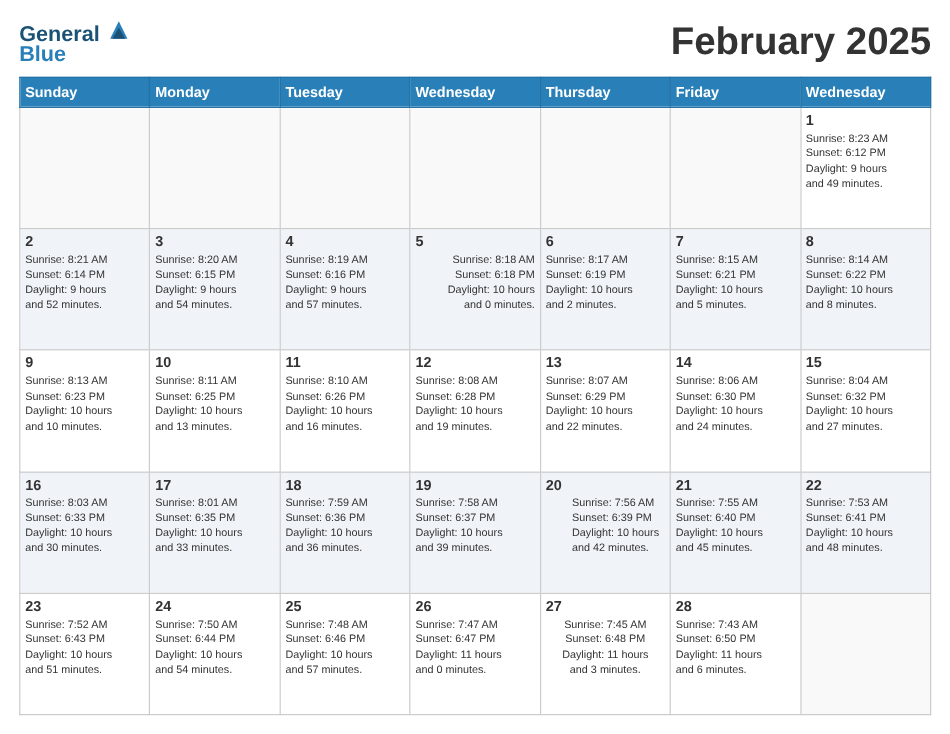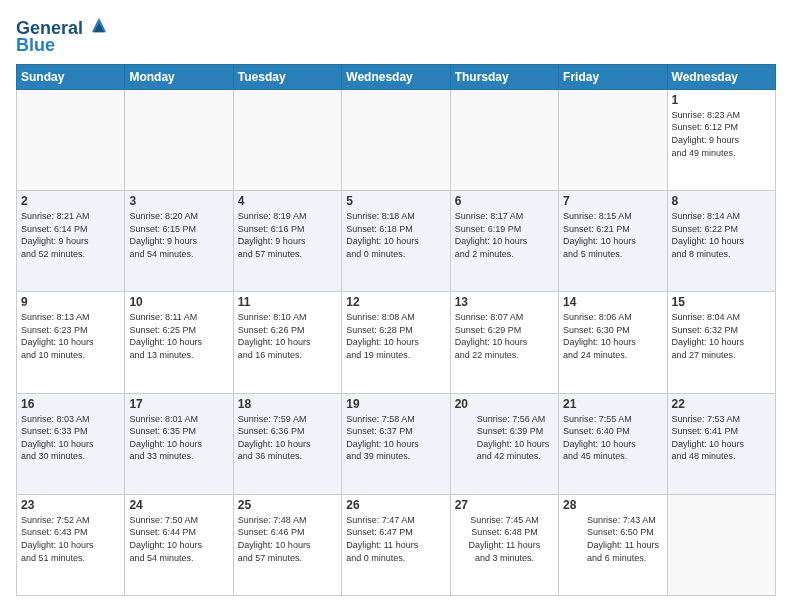--- a/index.html
+++ b/index.html
@@ -108,20 +108,21 @@
             <svg class="logo-icon" viewBox="0 0 20 20">
               <polygon points="2,18 10,2 18,18" fill="#2980b9"></polygon>
               <polygon points="10,8 16,18 4,18" fill="#1a5276"></polygon>
             </svg>
           </span>
         </div>
         <div style="font-size:18px;font-weight:bold;color:#2980b9;margin-top:-4px;">Blue</div>
       </div>
     </div>
     <div class="title-block">
+      <div class="calendar-title">February 2025</div>
     </div>
   </div>
 
   <table class="calendar">
     <thead>
       <tr>
         <th>Sunday</th>
         <th>Monday</th>
         <th>Tuesday</th>
         <th>Wednesday</th>
@@ -163,21 +164,21 @@
           </td>
           <td>
             <span class="day-num">4</span>
             <div class="day-info" style="white-space: pre-line;">Sunrise: 8:19 AM
 Sunset: 6:16 PM
 Daylight: 9 hours
 and 57 minutes.</div>
           </td>
           <td>
             <span class="day-num">5</span>
-            <div class="day-info" style="white-space: pre-line;">Sunrise: 8:18 AM
+            <div class="day-info" style="white-space: pre-line; text-align: right;">Sunrise: 8:18 AM
 Sunset: 6:18 PM
 Daylight: 10 hours
 and 0 minutes.</div>
           </td>
           <td>
             <span class="day-num">6</span>
             <div class="day-info" style="white-space: pre-line;">Sunrise: 8:17 AM
 Sunset: 6:19 PM
 Daylight: 10 hours
 and 2 minutes.</div>
@@ -330,21 +331,21 @@
           </td>
           <td>
             <span class="day-num">27</span>
             <div class="day-info" style="white-space: pre-line; text-align: center;">Sunrise: 7:45 AM
 Sunset: 6:48 PM
 Daylight: 11 hours
 and 3 minutes.</div>
           </td>
           <td>
             <span class="day-num">28</span>
-            <div class="day-info" style="white-space: pre-line; margin-left: 24px;">Sunrise: 7:43 AM
+            <div class="day-info" style="white-space: pre-line;">Sunrise: 7:43 AM
 Sunset: 6:50 PM
 Daylight: 11 hours
 and 6 minutes.</div>
           </td>
           <td class="empty"></td>
         </tr>
       </tbody>
   </table>
 </div>
 

